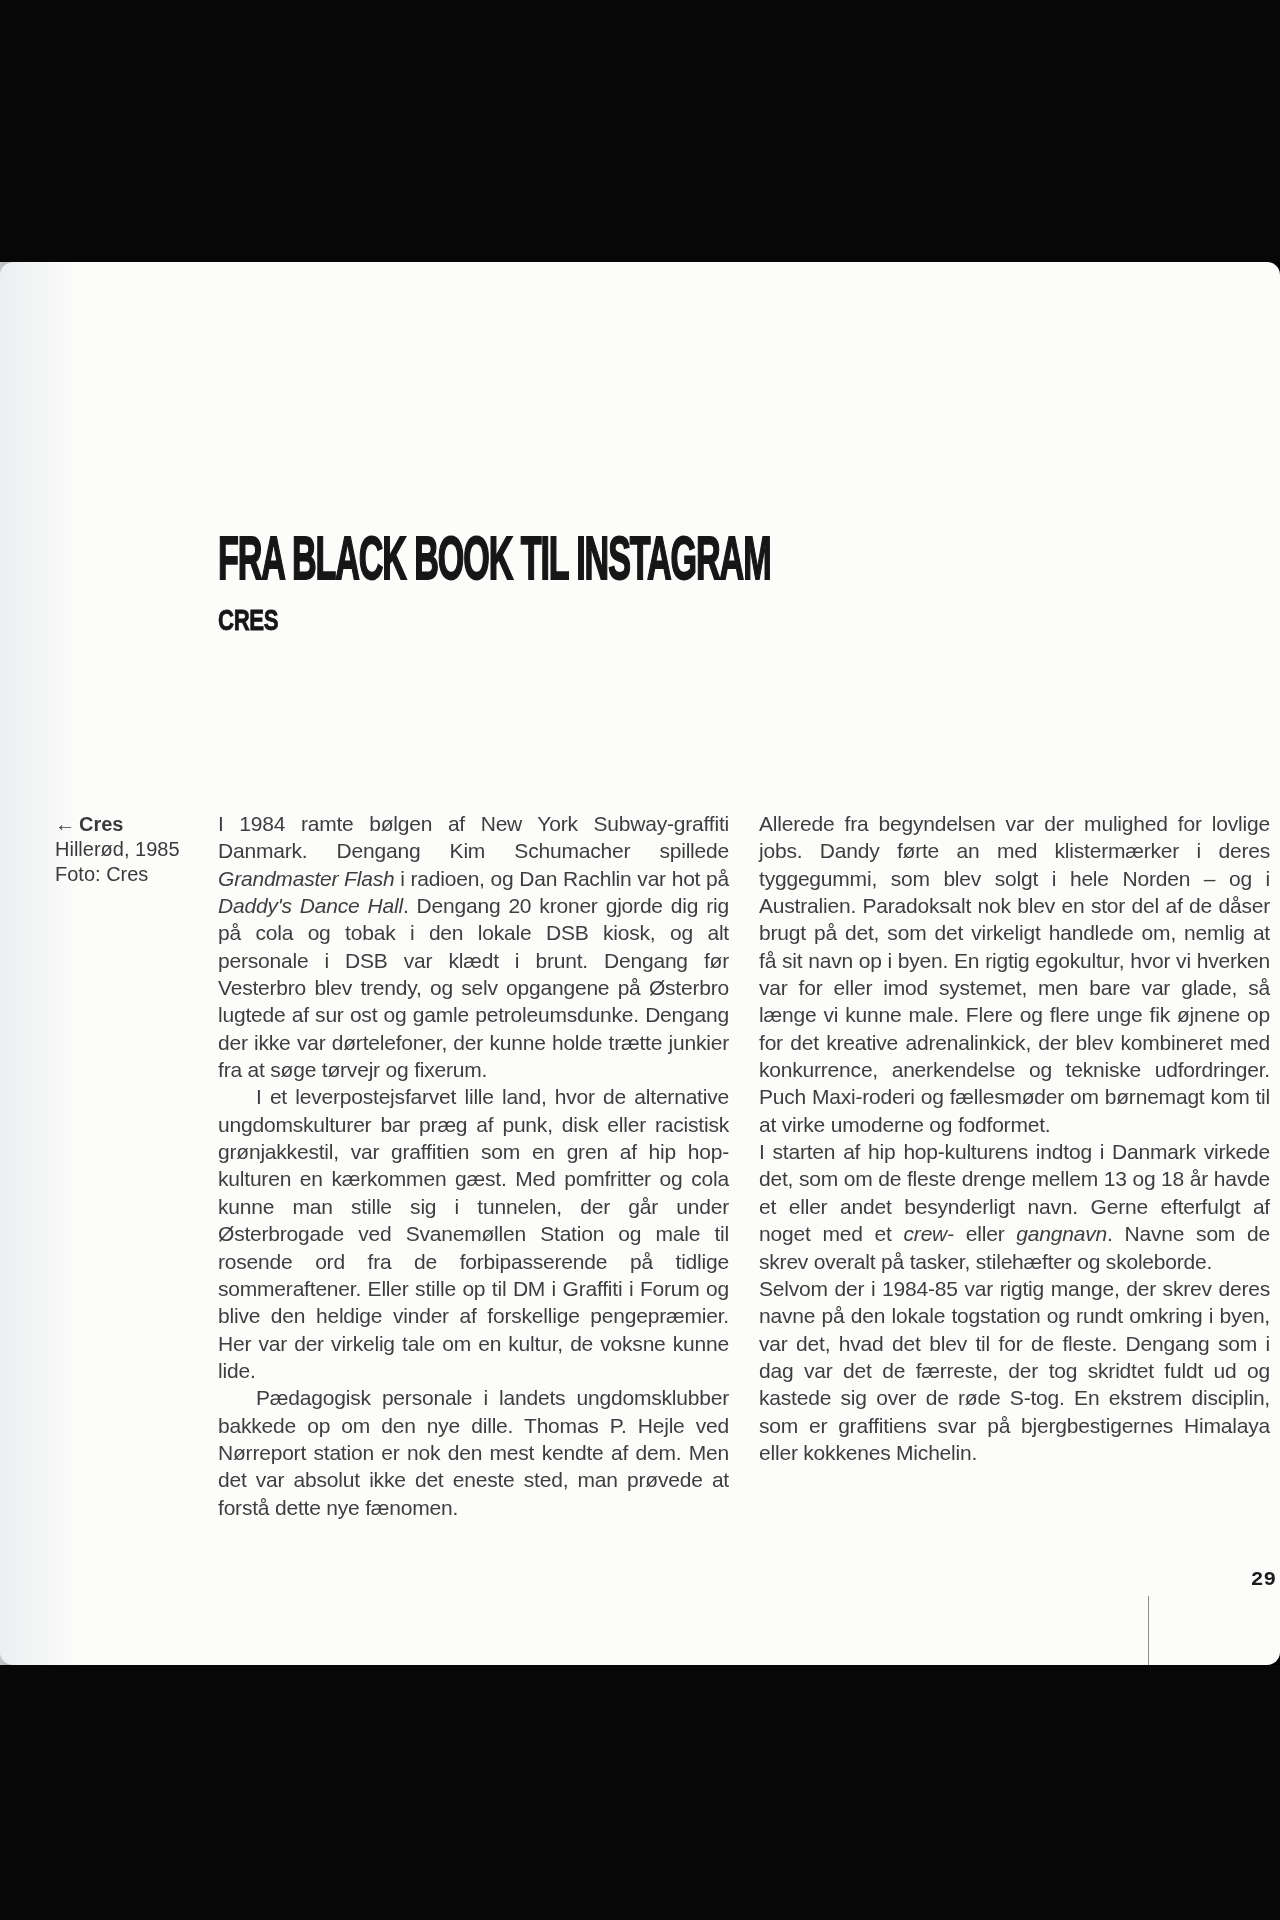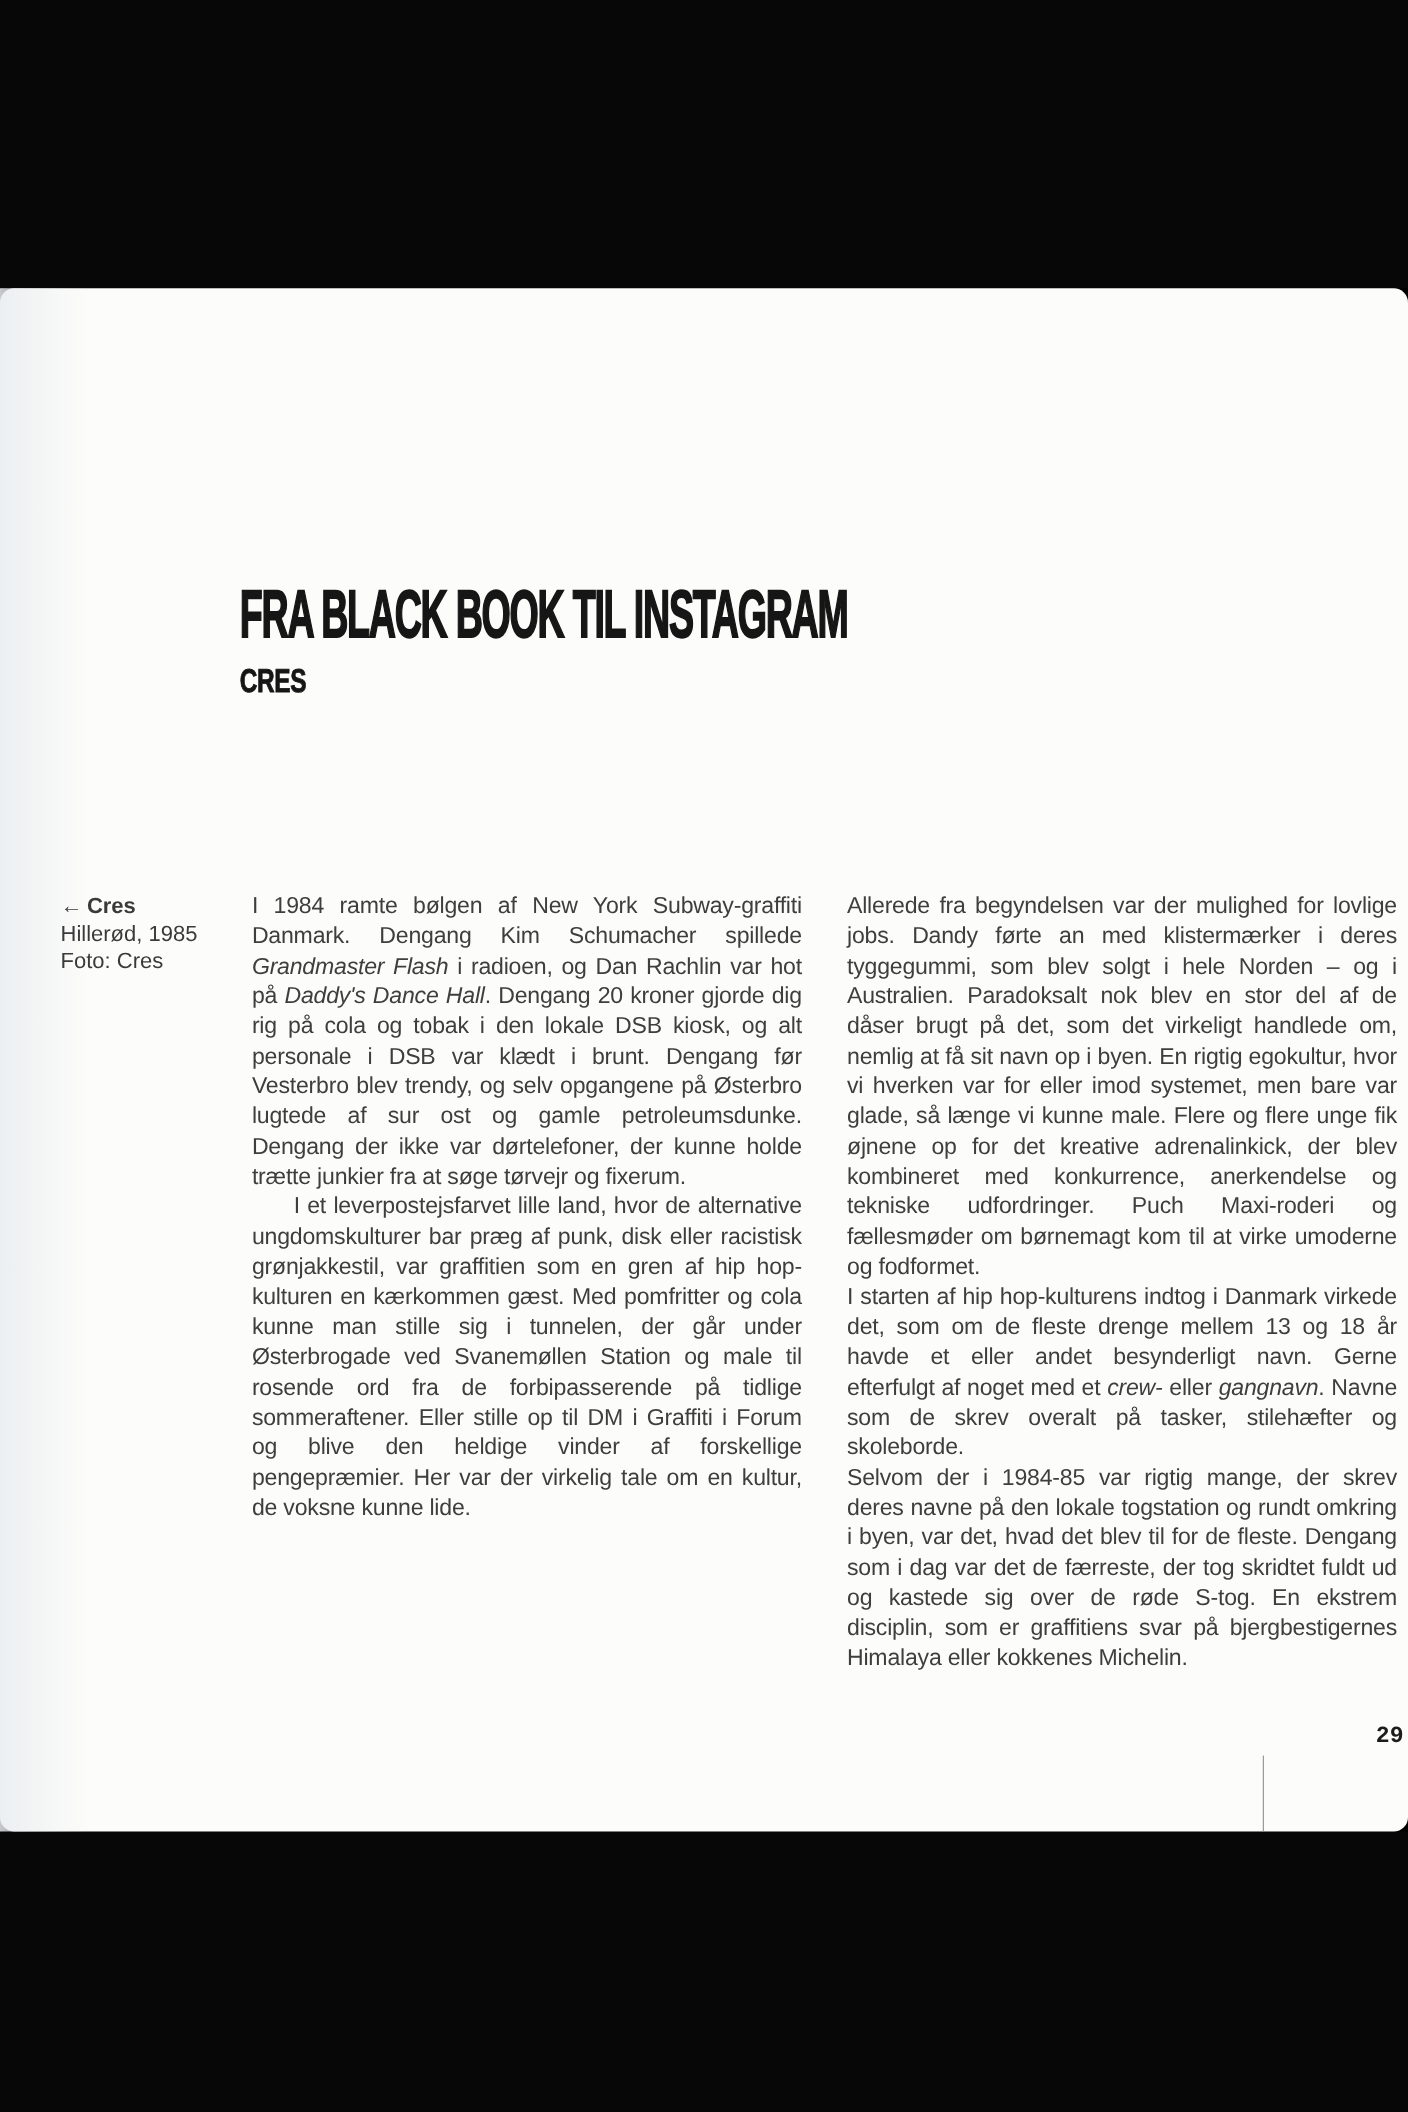--- a/index.html
+++ b/index.html
@@ -72,21 +72,20 @@
     position: absolute; left: 218px; top: 548px;
     width: 1052px;
     display: flex; gap: 30px;
   }
   .col {
     width: 511px;
     font-size: 21px;
     line-height: 27.35px;
     letter-spacing: -0.2px;
     color: var(--text);
-    margin-left: 11px;
   }
   .col p {
     margin: 0;
     text-align: justify;
   }
   .col p.indent { text-indent: 38px; }
   .col em { font-style: italic; }
 
   .page-number {
     position: absolute; right: 4px; top: 1306px;
@@ -116,20 +115,21 @@
       <span class="arrow">←</span><span>Cres</span>
     </div>
     <div>Hillerød, 1985</div>
     <div>Foto: Cres</div>
   </div>
 
   <div class="columns">
     <div class="col">
         <p><span>I 1984 ramte bølgen af New York Subway-graffiti Danmark. Dengang Kim Schumacher spillede </span><em>Grandmaster Flash</em><span> i radioen, og Dan Rachlin var hot på </span><em>Daddy's Dance Hall</em><span>. Dengang 20 kroner gjorde dig rig på cola og tobak i den lokale DSB kiosk, og alt personale i DSB var klædt i brunt. Dengang før Vesterbro blev trendy, og selv opgangene på Østerbro lugtede af sur ost og gamle petroleumsdunke. Dengang der ikke var dørtelefoner, der kunne holde trætte junkier fra at søge tørvejr og fixerum.</span></p>
         <p class="indent"><span>I et leverpostejsfarvet lille land, hvor de alternative ungdomskulturer bar præg af punk, disk eller racistisk grønjakkestil, var graffitien som en gren af hip hop-kulturen en kærkommen gæst. Med pomfritter og cola kunne man stille sig i tunnelen, der går under Østerbrogade ved Svanemøllen Station og male til rosende ord fra de forbipasserende på tidlige sommeraftener. Eller stille op til DM i Graffiti i Forum og blive den heldige vinder af forskellige pengepræmier. Her var der virkelig tale om en kultur, de voksne kunne lide.</span></p>
+        <p class="indent"><span>Pædagogisk personale i landets ungdomsklubber bakkede op om den nye dille. Thomas P. Hejle ved Nørreport station er nok den mest kendte af dem. Men det var absolut ikke det eneste sted, man prøvede at forstå dette nye fænomen.</span></p>
       </div>
     <div class="col">
         <p><span>Allerede fra begyndelsen var der mulighed for lovlige jobs. Dandy førte an med klistermærker i deres tyggegummi, som blev solgt i hele Norden – og i Australien. Paradoksalt nok blev en stor del af de dåser brugt på det, som det virkeligt handlede om, nemlig at få sit navn op i byen. En rigtig egokultur, hvor vi hverken var for eller imod systemet, men bare var glade, så længe vi kunne male. Flere og flere unge fik øjnene op for det kreative adrenalinkick, der blev kombineret med konkurrence, anerkendelse og tekniske udfordringer. Puch Maxi-roderi og fællesmøder om børnemagt kom til at virke umoderne og fodformet.</span></p>
         <p><span>I starten af hip hop-kulturens indtog i Danmark virkede det, som om de fleste drenge mellem 13 og 18 år havde et eller andet besynderligt navn. Gerne efterfulgt af noget med et </span><em>crew-</em><span> eller </span><em>gangnavn</em><span>. Navne som de skrev overalt på tasker, stilehæfter og skoleborde.</span></p>
         <p><span>Selvom der i 1984-85 var rigtig mange, der skrev deres navne på den lokale togstation og rundt omkring i byen, var det, hvad det blev til for de fleste. Dengang som i dag var det de færreste, der tog skridtet fuldt ud og kastede sig over de røde S-tog. En ekstrem disciplin, som er graffitiens svar på bjergbestigernes Himalaya eller kokkenes Michelin.</span></p>
       </div>
   </div>
 
   <div class="page-number">29</div>
 

